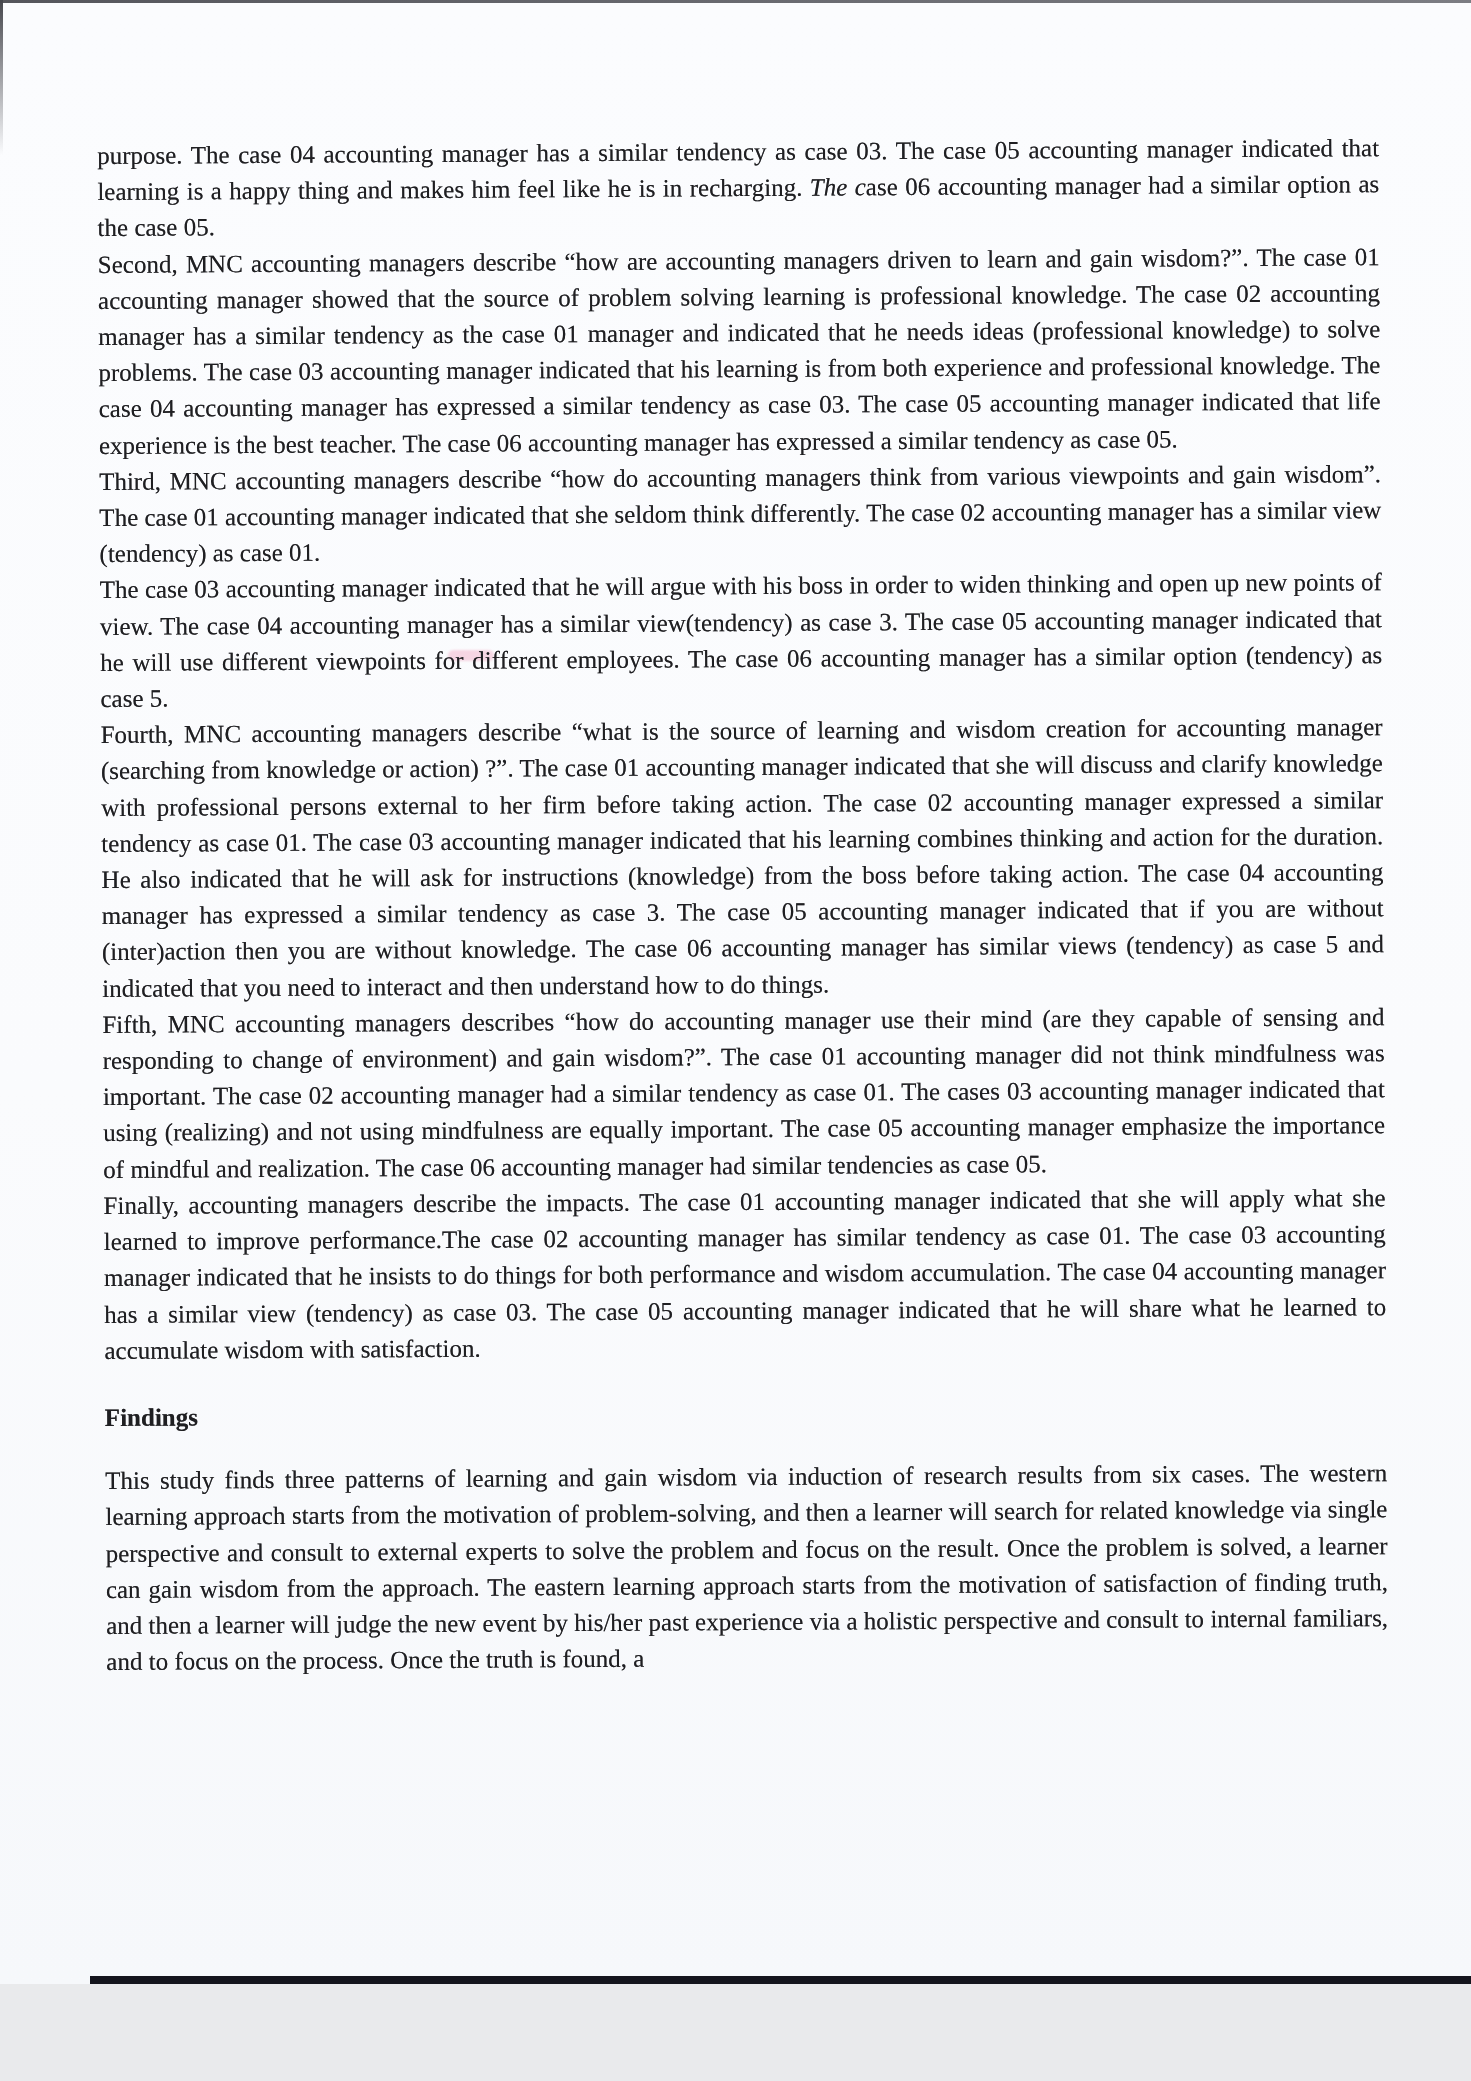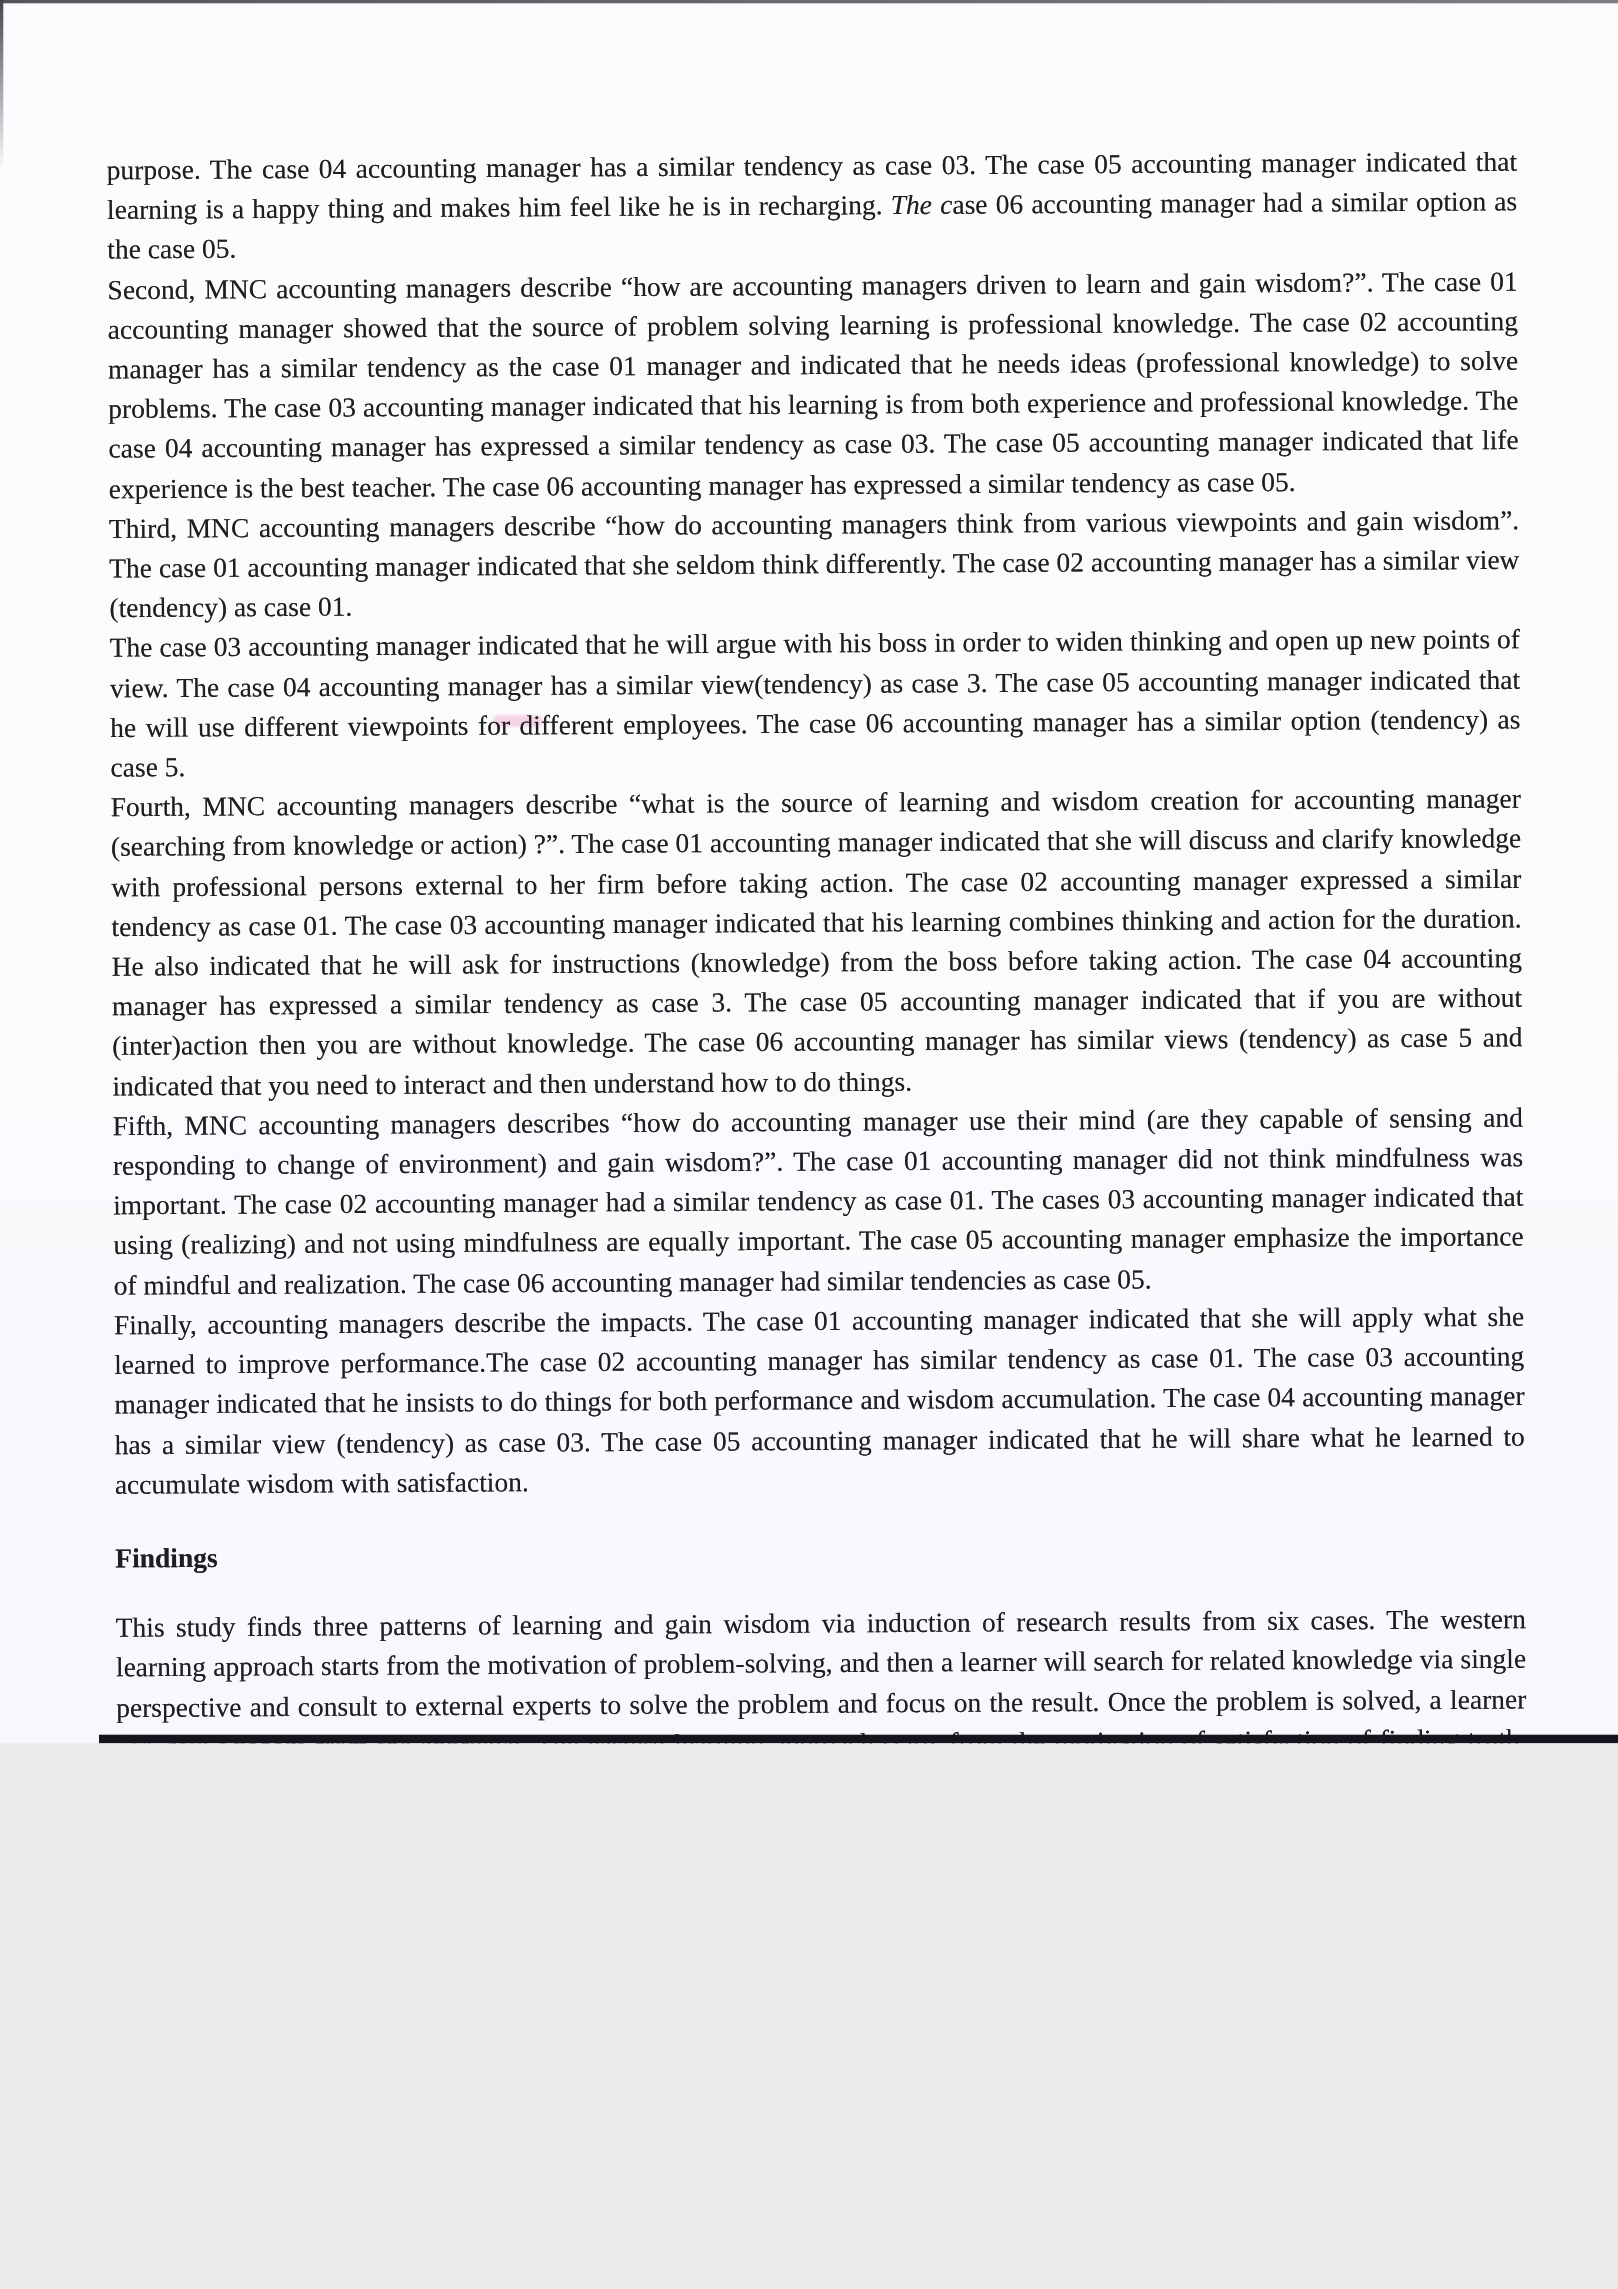--- a/index.html
+++ b/index.html
@@ -3,21 +3,21 @@
 <meta charset="utf-8">
 <style>
   html, body {
     margin: 0;
     padding: 0;
     background: #e9eaec;
   }
   .page {
     position: relative;
     width: 1471px;
-    height: 1585px;
+    height: 1984px;
     overflow: hidden;
     background: linear-gradient(180deg, var(--paper, #fbfcfe) 0%, #fafbfd 55%, #f6f8fb 100%);
   }
   
   .edge-top {
     position: absolute;
     left: 0; top: 0;
     width: 100%; height: 3px;
     background: linear-gradient(90deg, var(--edge-top, #55565c), #7c7d83);
   }

